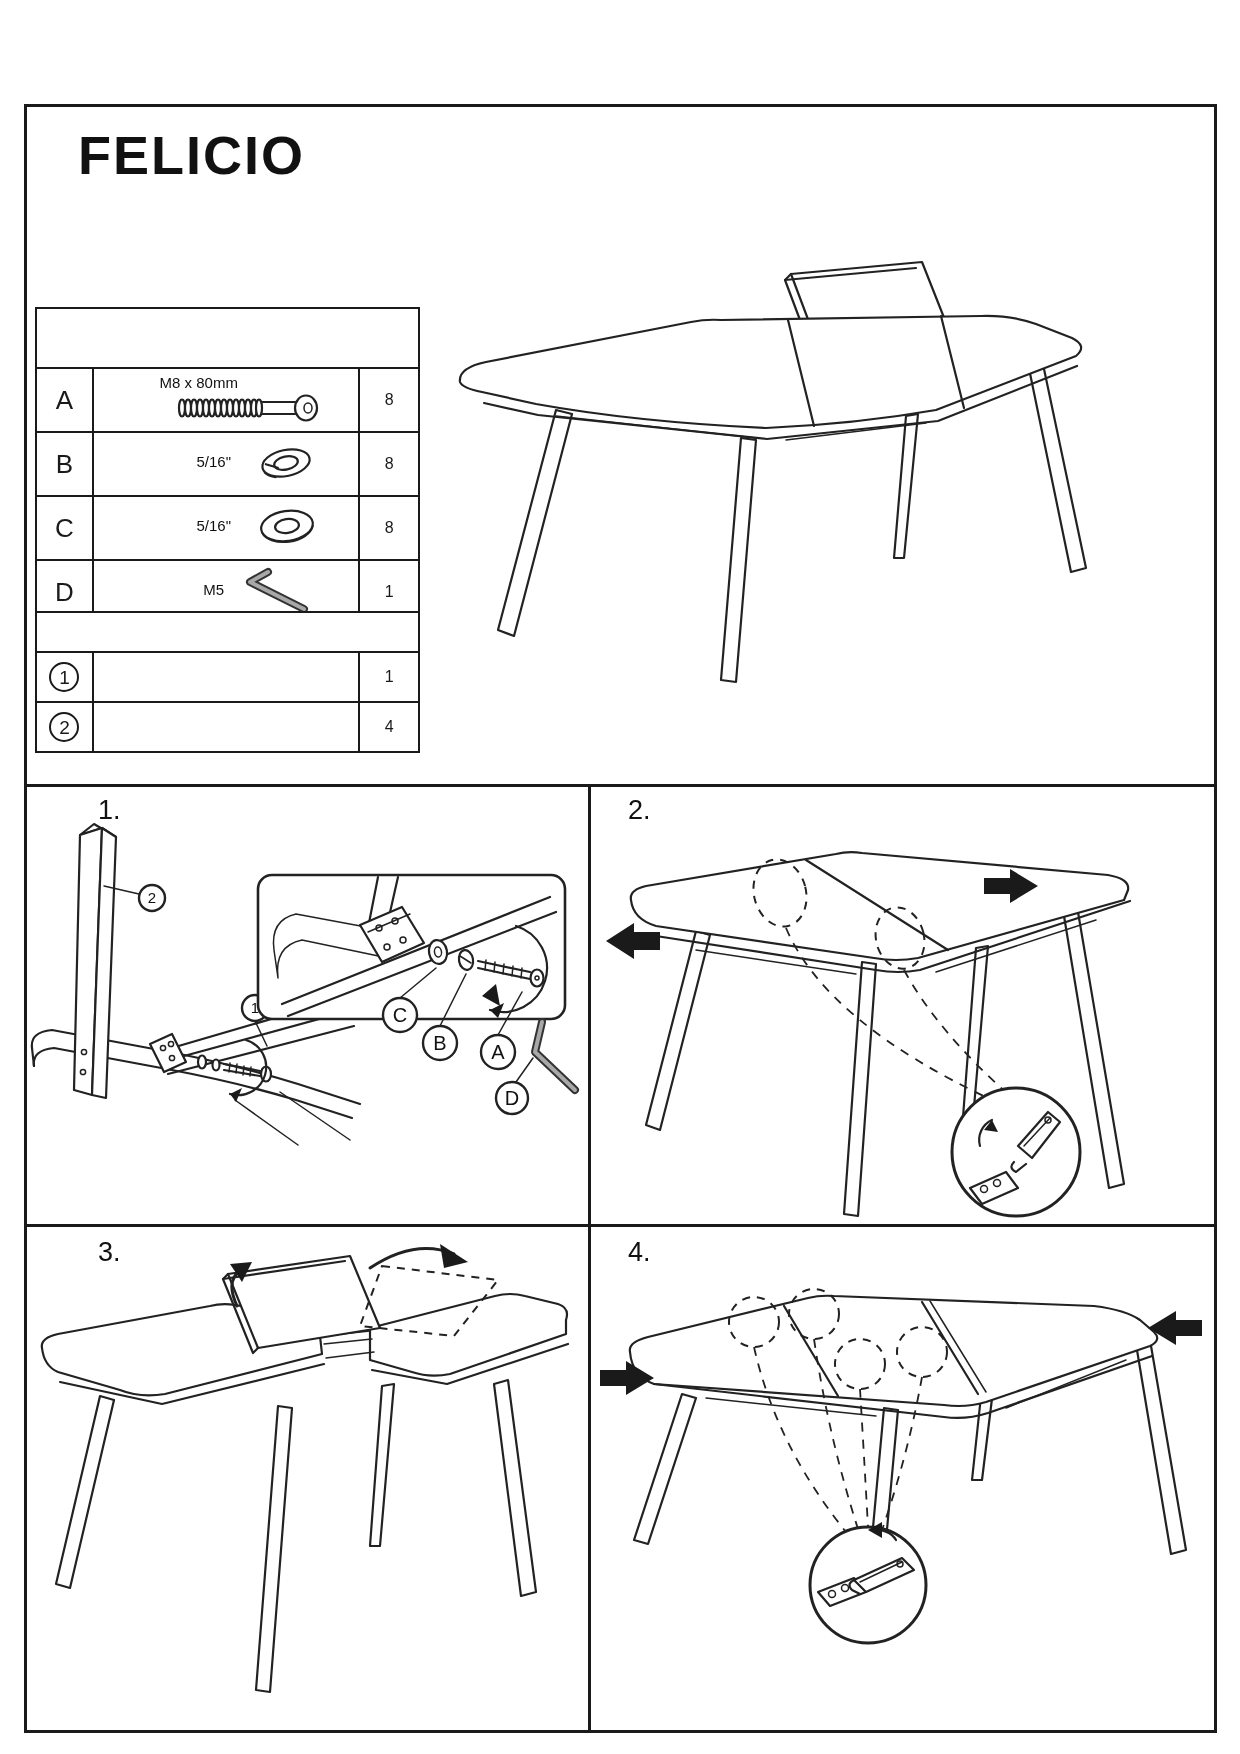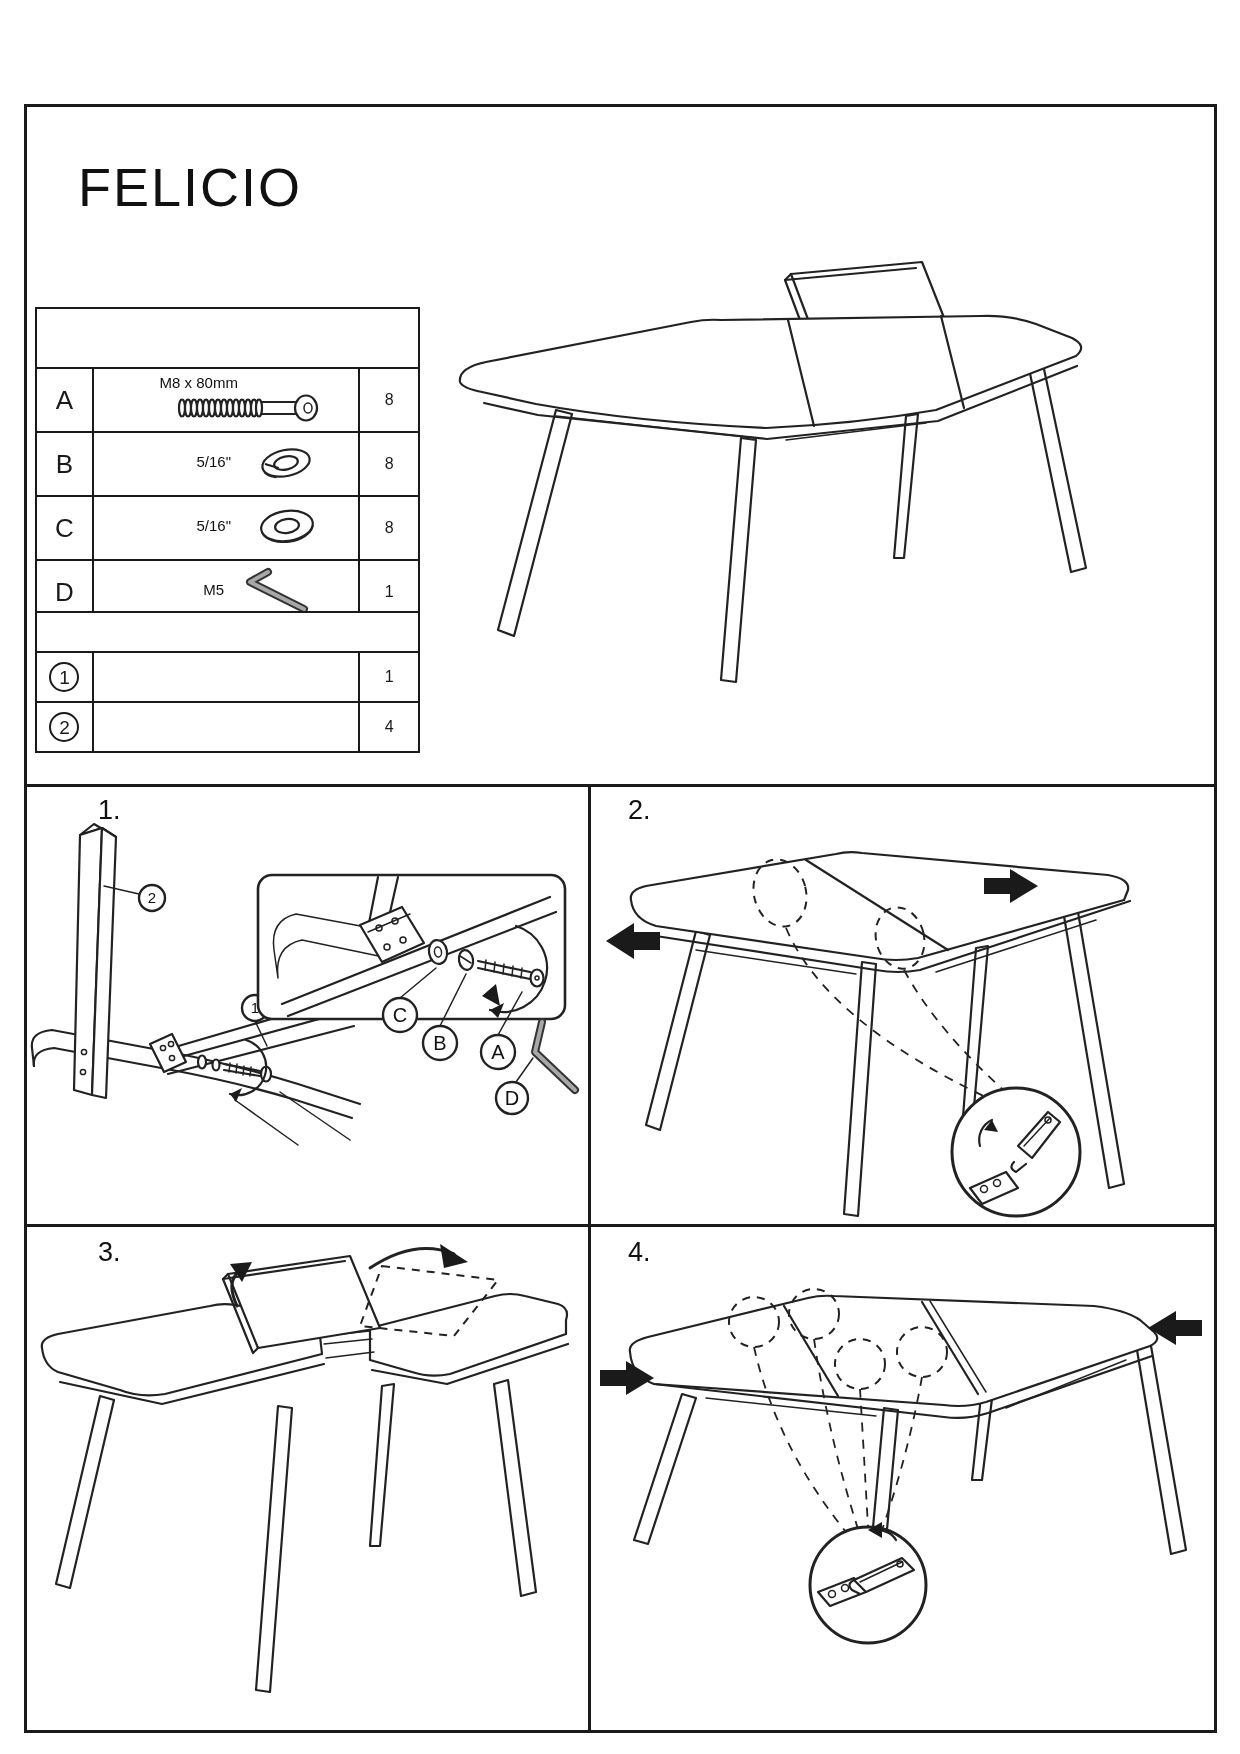--- a/index.html
+++ b/index.html
@@ -8,21 +8,21 @@
     width:1240px; height:1754px; position:relative;
     font-family:"Liberation Sans", sans-serif; color:#1a1a1a;
     overflow:hidden;
   }
   .page-border {
     position:absolute; left:24px; top:104px; width:1193px; height:1629px;
     border:3px solid #1a1a1a; background:#fff;
   }
   .title {
     position:absolute; left:78px; top:124px;
-    font-size:54px; font-weight:400; letter-spacing:2px; color:#111;margin-top:32px;
+    font-size:54px; font-weight:700; letter-spacing:2px; color:#111;
   }
   
   .tbl { position:absolute; border-collapse:collapse; background:#fff; }
   .tbl td { border:2.5px solid #1a1a1a; vertical-align:middle; }
   .hw { left:35px; top:307px; width:385px; }
   .hw .c-letter { width:57px; text-align:center; font-size:26px; }
   .hw .c-desc   { width:268px; position:relative; }
   .hw .c-qty    { width:60px; text-align:center; font-size:16px; }
   .hw .hdr { height:60px; }
   .hw .row { height:58px; }

